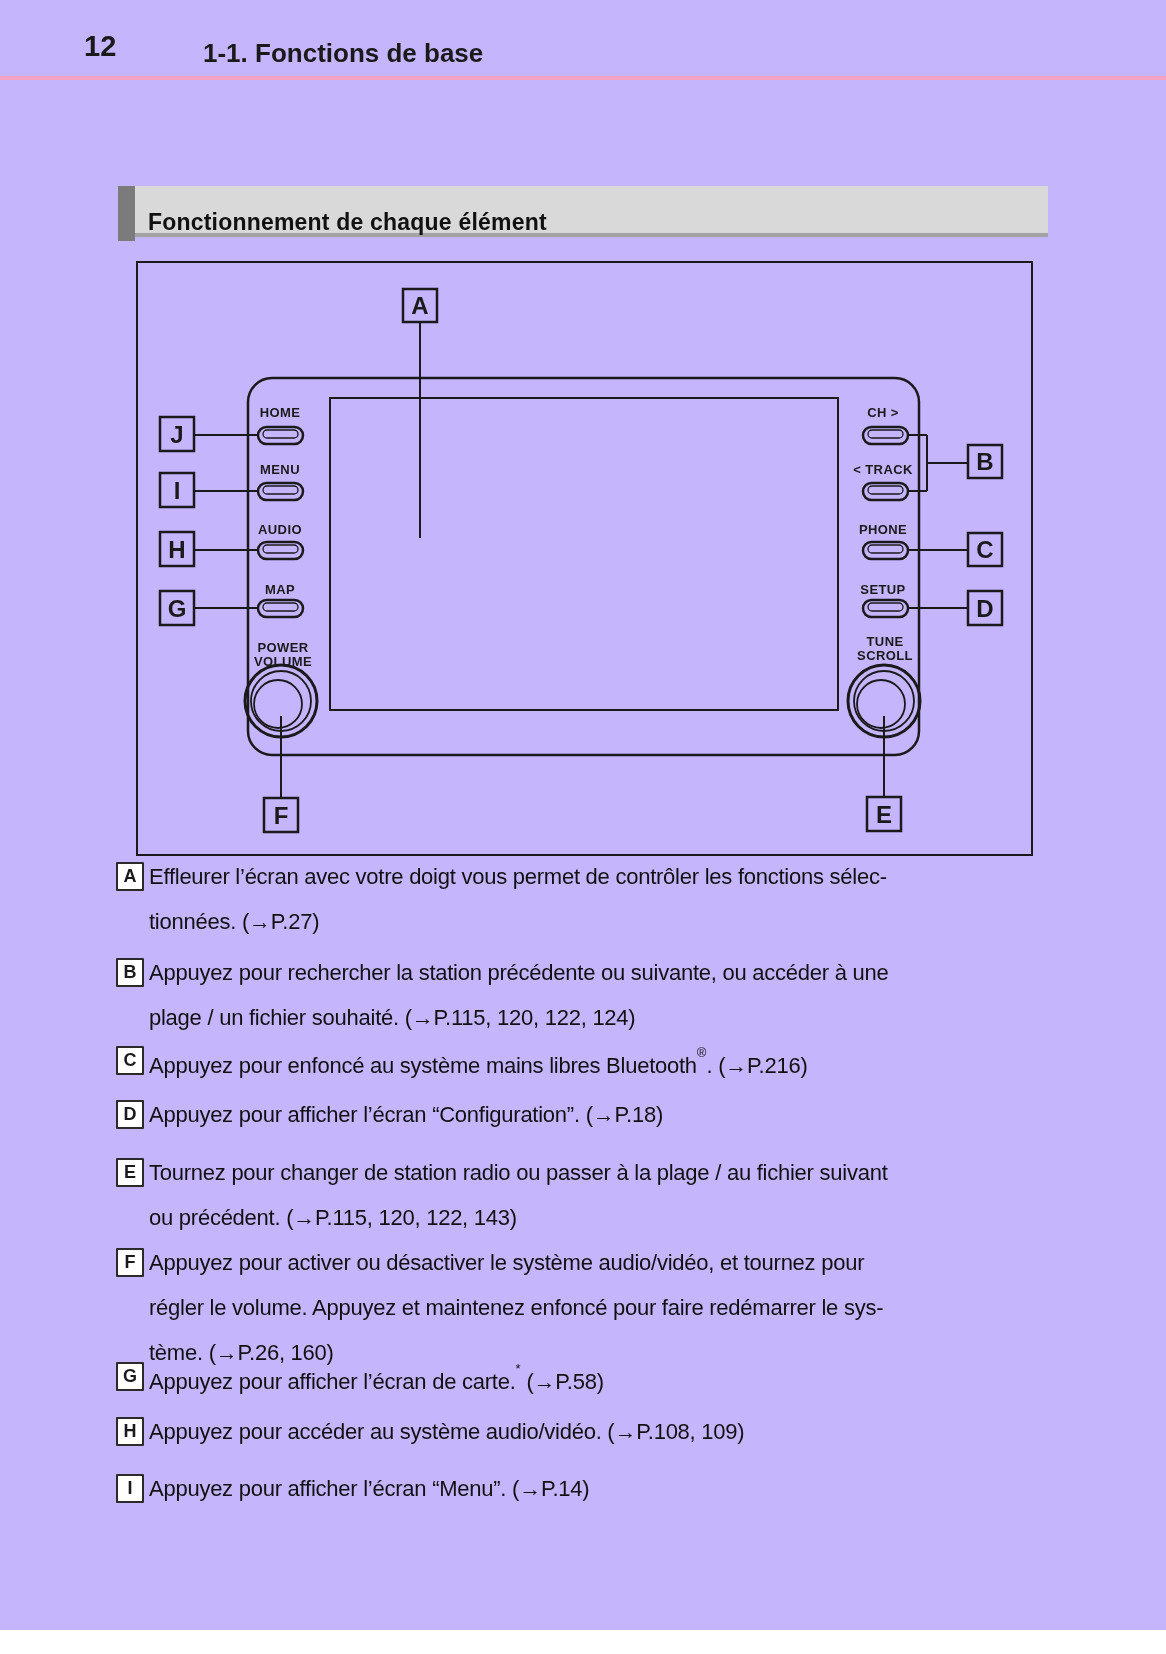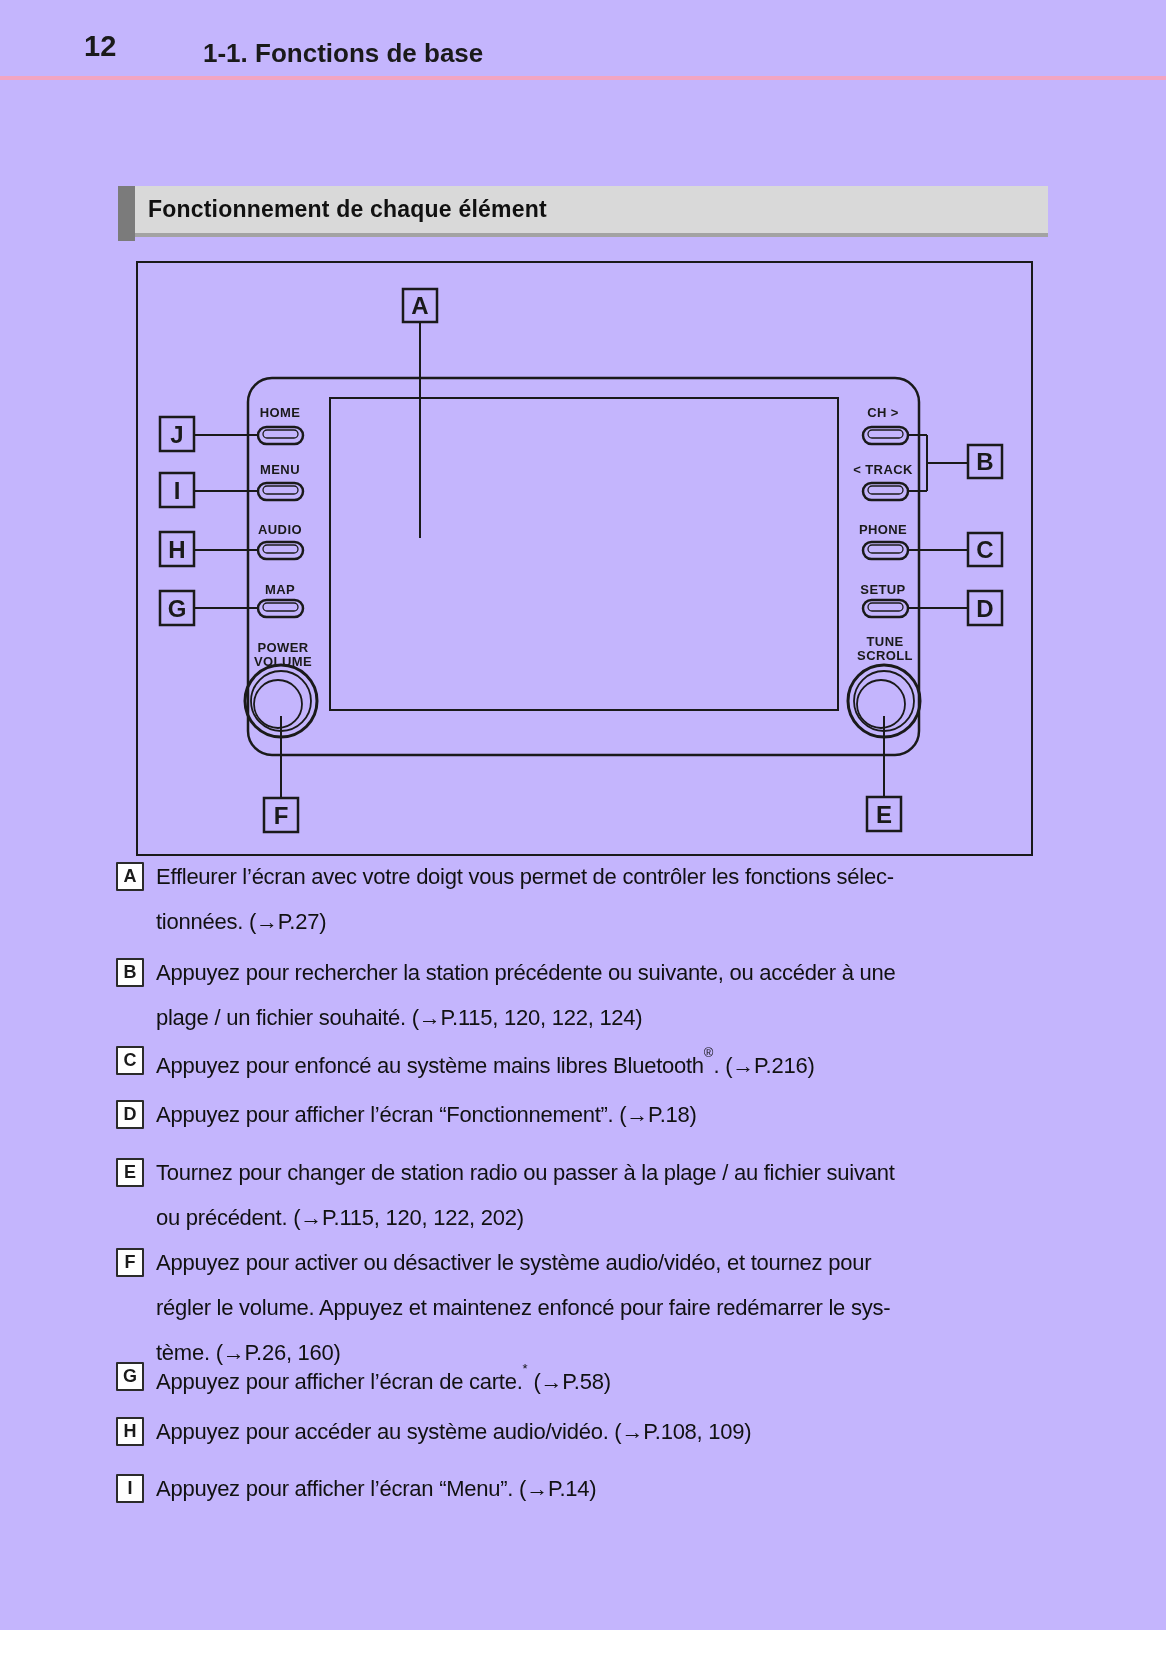--- a/index.html
+++ b/index.html
@@ -10,34 +10,34 @@
   .page-num{position:absolute;left:84px;top:30px;font-size:29px;font-weight:bold;letter-spacing:0px;}
   .section-title{position:absolute;left:203px;top:38px;font-size:26px;font-weight:bold;}
   .pink-rule{position:absolute;left:0;top:76px;width:1166px;height:4px;background:#F2A5C2;}
 
   
   .pink-banner{position:absolute;left:118px;top:102px;width:930px;height:50px;background:#EE86AD;}
   .pink-banner .t{font-size:26px;font-weight:bold;color:#ffffff;line-height:50px;padding-left:26px;letter-spacing:0.2px;}
   .gray-banner{position:absolute;left:118px;top:186px;width:930px;height:47px;background:#D9D9D9;
                border-bottom:4px solid #A3A3A3;}
   .gray-banner .tab{position:absolute;left:0;top:0;width:17px;height:55px;background:#7B7B7B;}
-  .gray-banner .t{font-size:23px;font-weight:bold;color:#111;line-height:47px;padding-left:30px;letter-spacing:0.2px;}
+  .gray-banner .t{font-size:23px;font-weight:bold;color:#111;line-height:47px;padding-left:30px;letter-spacing:0.2px;margin-top:13px;}
 
   
   .diagram{position:absolute;left:136px;top:261px;width:897px;height:595px;}
   .diagram svg{display:block;}
   .dg-label{font-size:13px;font-weight:600;letter-spacing:0.4px;fill:#1a1a1a;}
   .dg-callout{font-size:24px;font-weight:bold;fill:#1a1a1a;}
 
   
   .desc-row{position:absolute;left:116px;display:flex;align-items:flex-start;}
   .dletter{flex:0 0 auto;width:24px;height:25px;border:2px solid #2b2b2b;border-radius:1px;margin-top:8px;
            display:flex;align-items:center;justify-content:center;
            font-size:18px;font-weight:bold;color:#1a1a1a;background:#fff;}
-  .dtext{margin-left:12px;width:915px;font-size:22px;line-height:45px;letter-spacing:-0.25px;
+  .dtext{margin-left:5px;width:915px;font-size:22px;line-height:45px;letter-spacing:-0.25px;
          white-space:pre-line;color:#111;}
   .dtext .sup{font-size:13px;position:relative;top:-8px;letter-spacing:0;}
 </style>
 </head>
 <body>
 
 <div class="canvas">
 
   <div class="page-num">12</div>
   <div class="section-title">1-1. Fonctions de base</div>
@@ -177,27 +177,27 @@
 plage / un fichier souhaité. (→P.115, 120, 122, 124)</div>
   </div>
 
   <div class="desc-row" style="top:1038px">
     <div class="dletter">C</div>
     <div class="dtext"><span>Appuyez pour enfoncé au système mains libres Bluetooth</span><sup class="sup">®</sup><span>. (→P.216)</span></div>
   </div>
 
   <div class="desc-row" style="top:1092px">
     <div class="dletter">D</div>
-    <div class="dtext">Appuyez pour afficher l’écran “Fonctionnement”. (→P.18)</div>
+    <div class="dtext">Appuyez pour afficher l’écran “Configuration”. (→P.18)</div>
   </div>
 
   <div class="desc-row" style="top:1150px">
     <div class="dletter">E</div>
     <div class="dtext">Tournez pour changer de station radio ou passer à la plage / au fichier suivant
-ou précédent. (→P.115, 120, 122, 202)</div>
+ou précédent. (→P.115, 120, 122, 143)</div>
   </div>
 
   <div class="desc-row" style="top:1240px">
     <div class="dletter">F</div>
     <div class="dtext">Appuyez pour activer ou désactiver le système audio/vidéo, et tournez pour
 régler le volume. Appuyez et maintenez enfoncé pour faire redémarrer le sys-
 tème. (→P.26, 160)</div>
   </div>
 
   <div class="desc-row" style="top:1354px">

